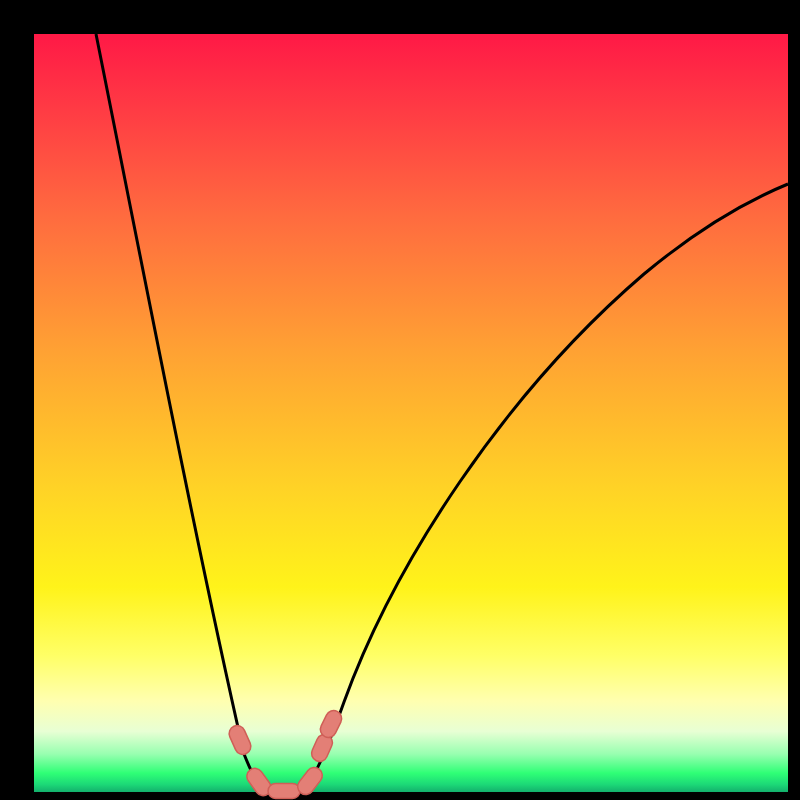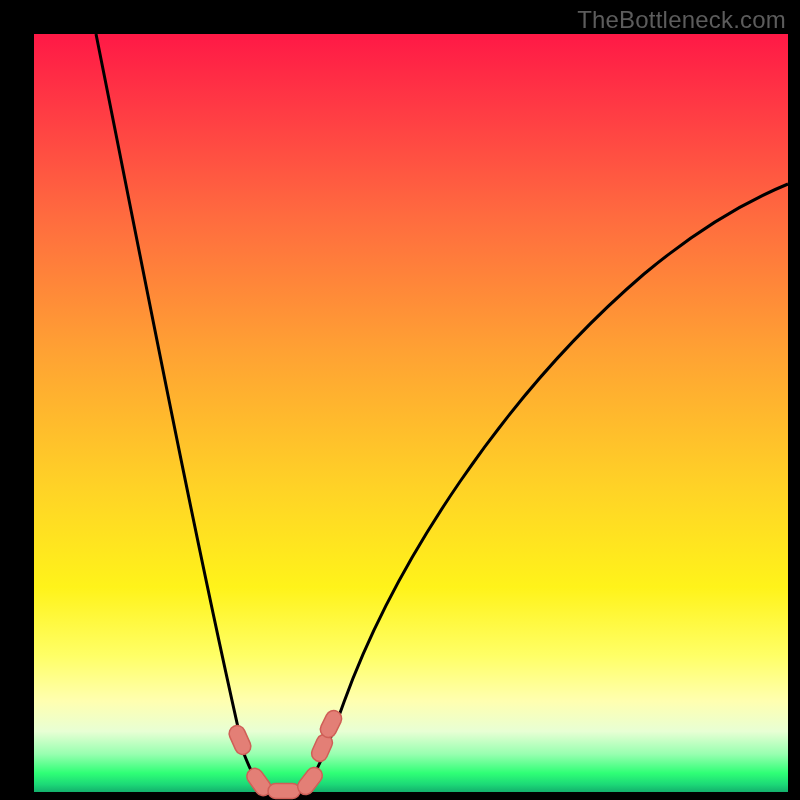--- a/index.html
+++ b/index.html
@@ -58,21 +58,20 @@
     top: 0;
     width: 754px;
     height: 758px;
     overflow: visible;
   }
 </style>
 </head>
 <body>
 
 <div class="frame">
-  <div class="watermark">TheBottleneck.com</div>
 
   <div class="plot-area">
     <svg class="overlay" viewBox="0 0 754 758">
 
       <path d="M 62 0
                C 110 240, 160 500, 210 720
                C 218 740, 224 752, 232 756
                L 268 756
                C 276 752, 290 724, 310 668
                C 360 530, 470 360, 610 240

